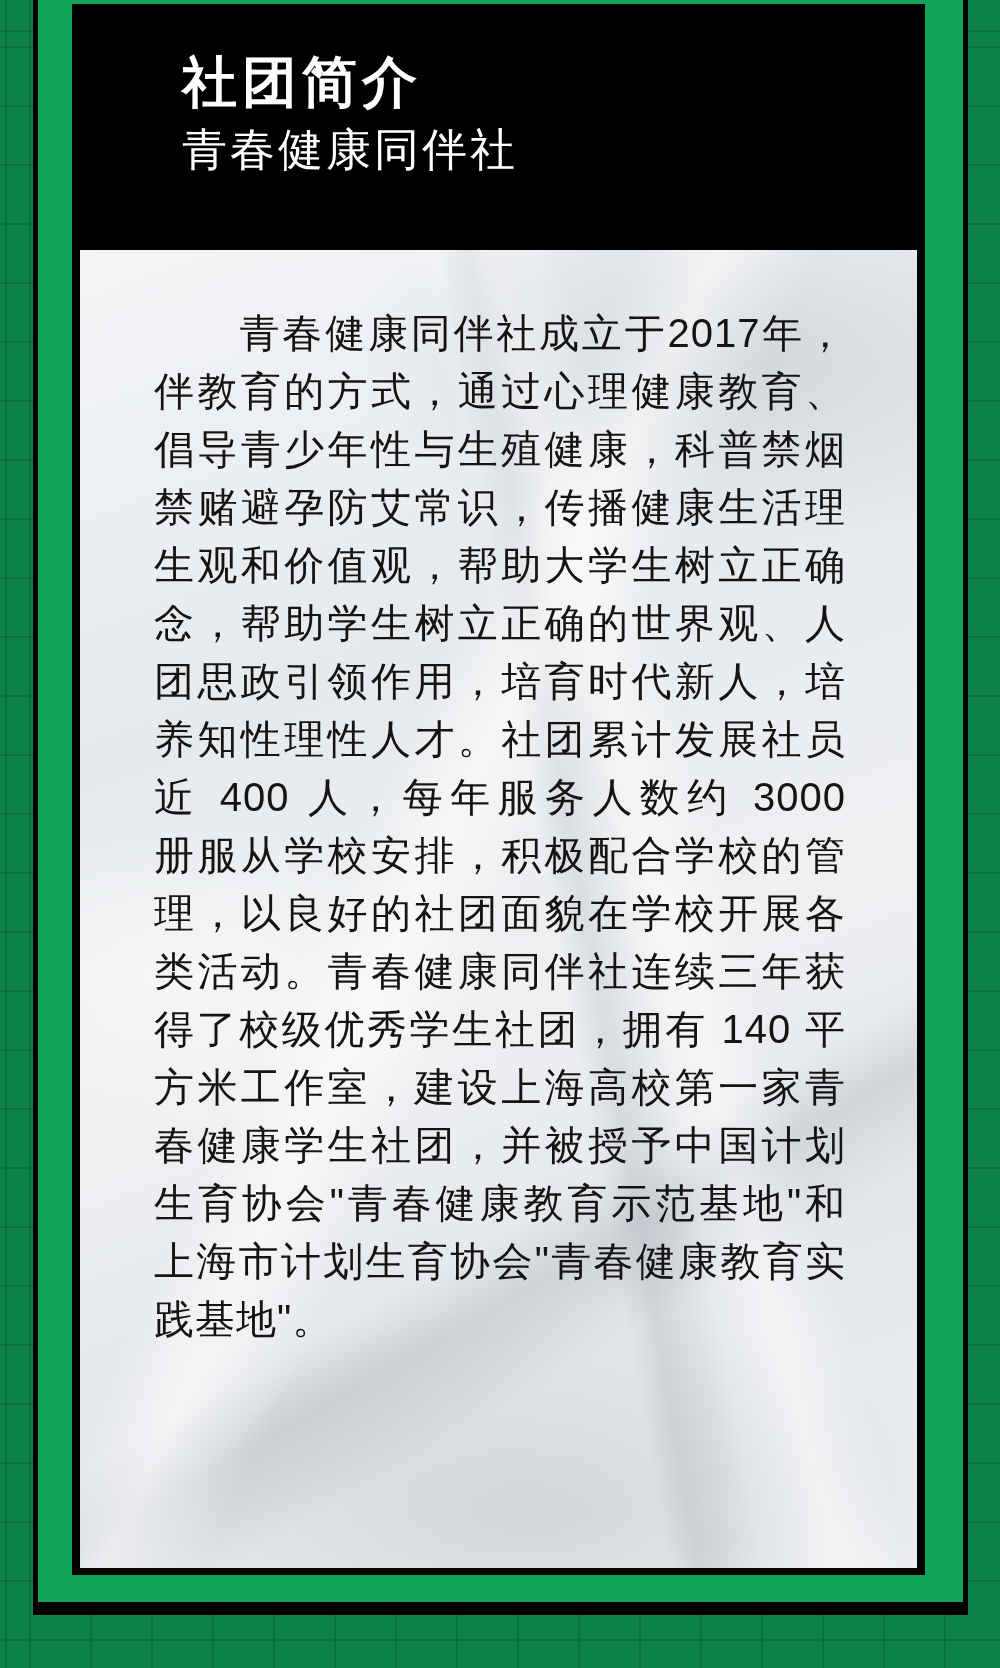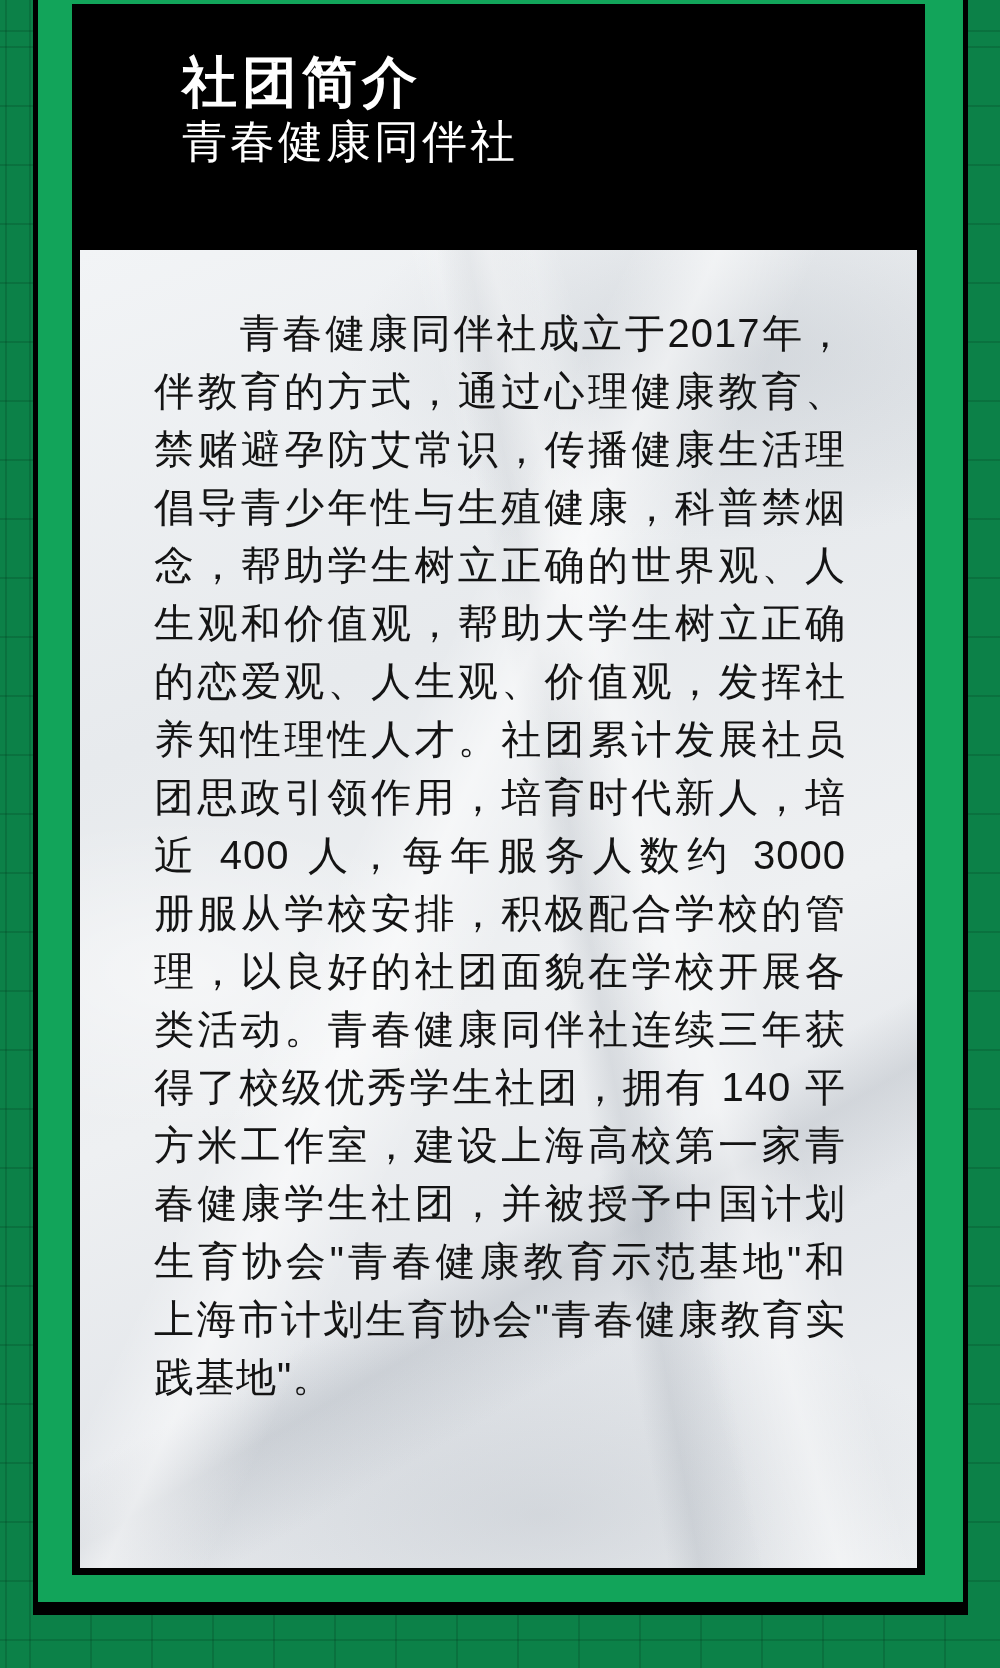--- a/index.html
+++ b/index.html
@@ -47,21 +47,21 @@
   }
 
   .header{ position:absolute; left:0; top:0; width:100%; }
   .title{
     margin:49px 8px 0 110px;
     color:var(--header-text-white);
     font-size:55px; font-weight:800;
     letter-spacing:5px; line-height:1.08;
   }
   .subtitle{
-    margin:4px 0 0 110px;
+    margin:12px 0 0 110px;
     color:var(--header-text-white);
     font-size:45px; font-weight:400;
     letter-spacing:3px; line-height:1.15;
   }
 
   
   .paper{
     position:absolute;
     left:8px; top:246px;
     width:837px; height:1318px;
@@ -105,27 +105,26 @@
 <div class="content">
   <div class="header">
     <div class="title">社团简介</div>
     <div class="subtitle">青春健康同伴社</div>
   </div>
 
   <div class="paper">
     <div class="body-text">
         <div class="line">　　青春健康同伴社成立于2017年，</div>
         <div class="line">伴教育的方式，通过心理健康教育、</div>
+        <div class="line">倡导青少年性与生殖健康，科普禁烟</div>
         <div class="line">禁赌避孕防艾常识，传播健康生活理</div>
-        <div class="line">倡导青少年性与生殖健康，科普禁烟</div>
+        <div class="line">生观和价值观，帮助大学生树立正确</div>
         <div class="line">念，帮助学生树立正确的世界观、人</div>
-        <div class="line">生观和价值观，帮助大学生树立正确</div>
-        <div class="line">的恋爱观、人生观、价值观，发挥社</div>
+        <div class="line">团思政引领作用，培育时代新人，培</div>
         <div class="line">养知性理性人才。社团累计发展社员</div>
-        <div class="line">团思政引领作用，培育时代新人，培</div>
         <div class="line">近 400 人，每年服务人数约 3000</div>
         <div class="line">册服从学校安排，积极配合学校的管</div>
         <div class="line">理，以良好的社团面貌在学校开展各</div>
         <div class="line">类活动。青春健康同伴社连续三年获</div>
         <div class="line">得了校级优秀学生社团，拥有 140 平</div>
         <div class="line">方米工作室，建设上海高校第一家青</div>
         <div class="line">春健康学生社团，并被授予中国计划</div>
         <div class="line">生育协会"青春健康教育示范基地"和</div>
         <div class="line">上海市计划生育协会"青春健康教育实</div>
         <div class="line short">践基地"。</div>

